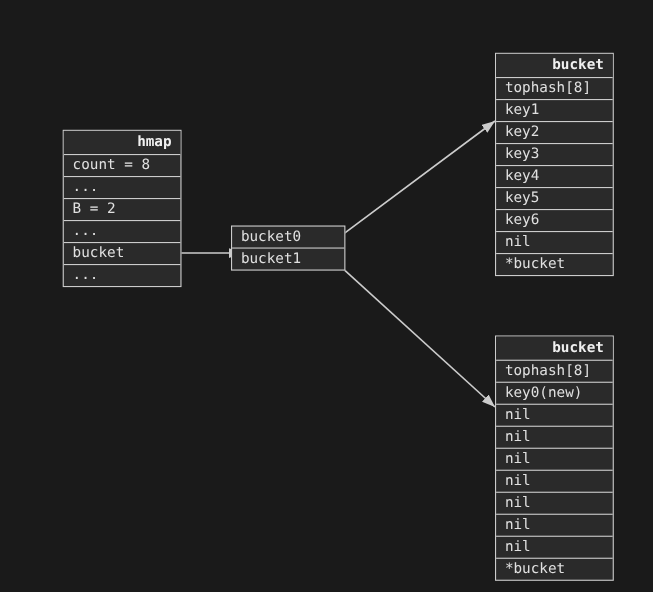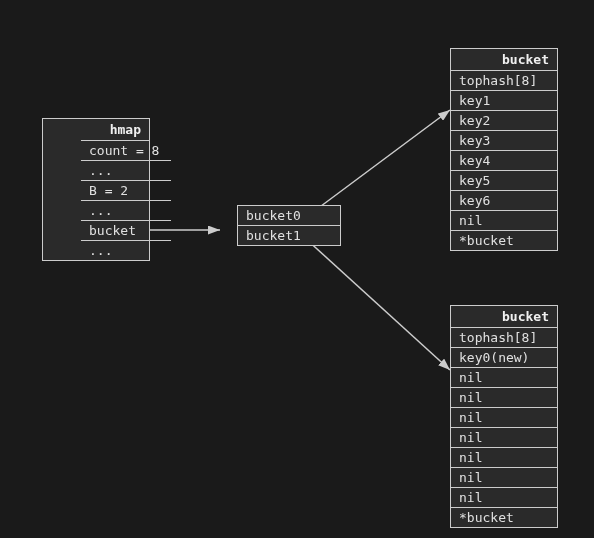--- a/index.html
+++ b/index.html
@@ -70,31 +70,31 @@
       </marker>
     </defs>
 
     <line x1="148" y1="230" x2="220" y2="230" stroke="#cccccc" stroke-width="1.5" marker-end="url(#arrowhead)"></line>
 
     <line x1="305" y1="218" x2="450" y2="110" stroke="#cccccc" stroke-width="1.5" marker-end="url(#arrowhead)"></line>
 
     <line x1="305" y1="238" x2="450" y2="370" stroke="#cccccc" stroke-width="1.5" marker-end="url(#arrowhead)"></line>
   </svg>
 
-  <div class="box" style="left:42px; top:118px; width:108px;padding-left:38px;">
+  <div class="box" style="left:57px; top:118px; width:108px;">
     <div class="box-header">hmap</div>
     <div class="box-row">count = 8</div>
     <div class="box-row">...</div>
     <div class="box-row">B = 2</div>
     <div class="box-row">...</div>
     <div class="box-row">bucket</div>
     <div class="box-row">...</div>
   </div>
 
-  <div class="box" style="left:237px; top:205px; width:104px;">
+  <div class="box" style="left:210px; top:205px; width:104px;">
     <div class="box-row">bucket0</div>
     <div class="box-row">bucket1</div>
   </div>
 
   <div class="box" style="left:450px; top:48px; width:108px;">
     <div class="box-header">bucket</div>
     <div class="box-row">tophash[8]</div>
     <div class="box-row">key1</div>
     <div class="box-row">key2</div>
     <div class="box-row">key3</div>

